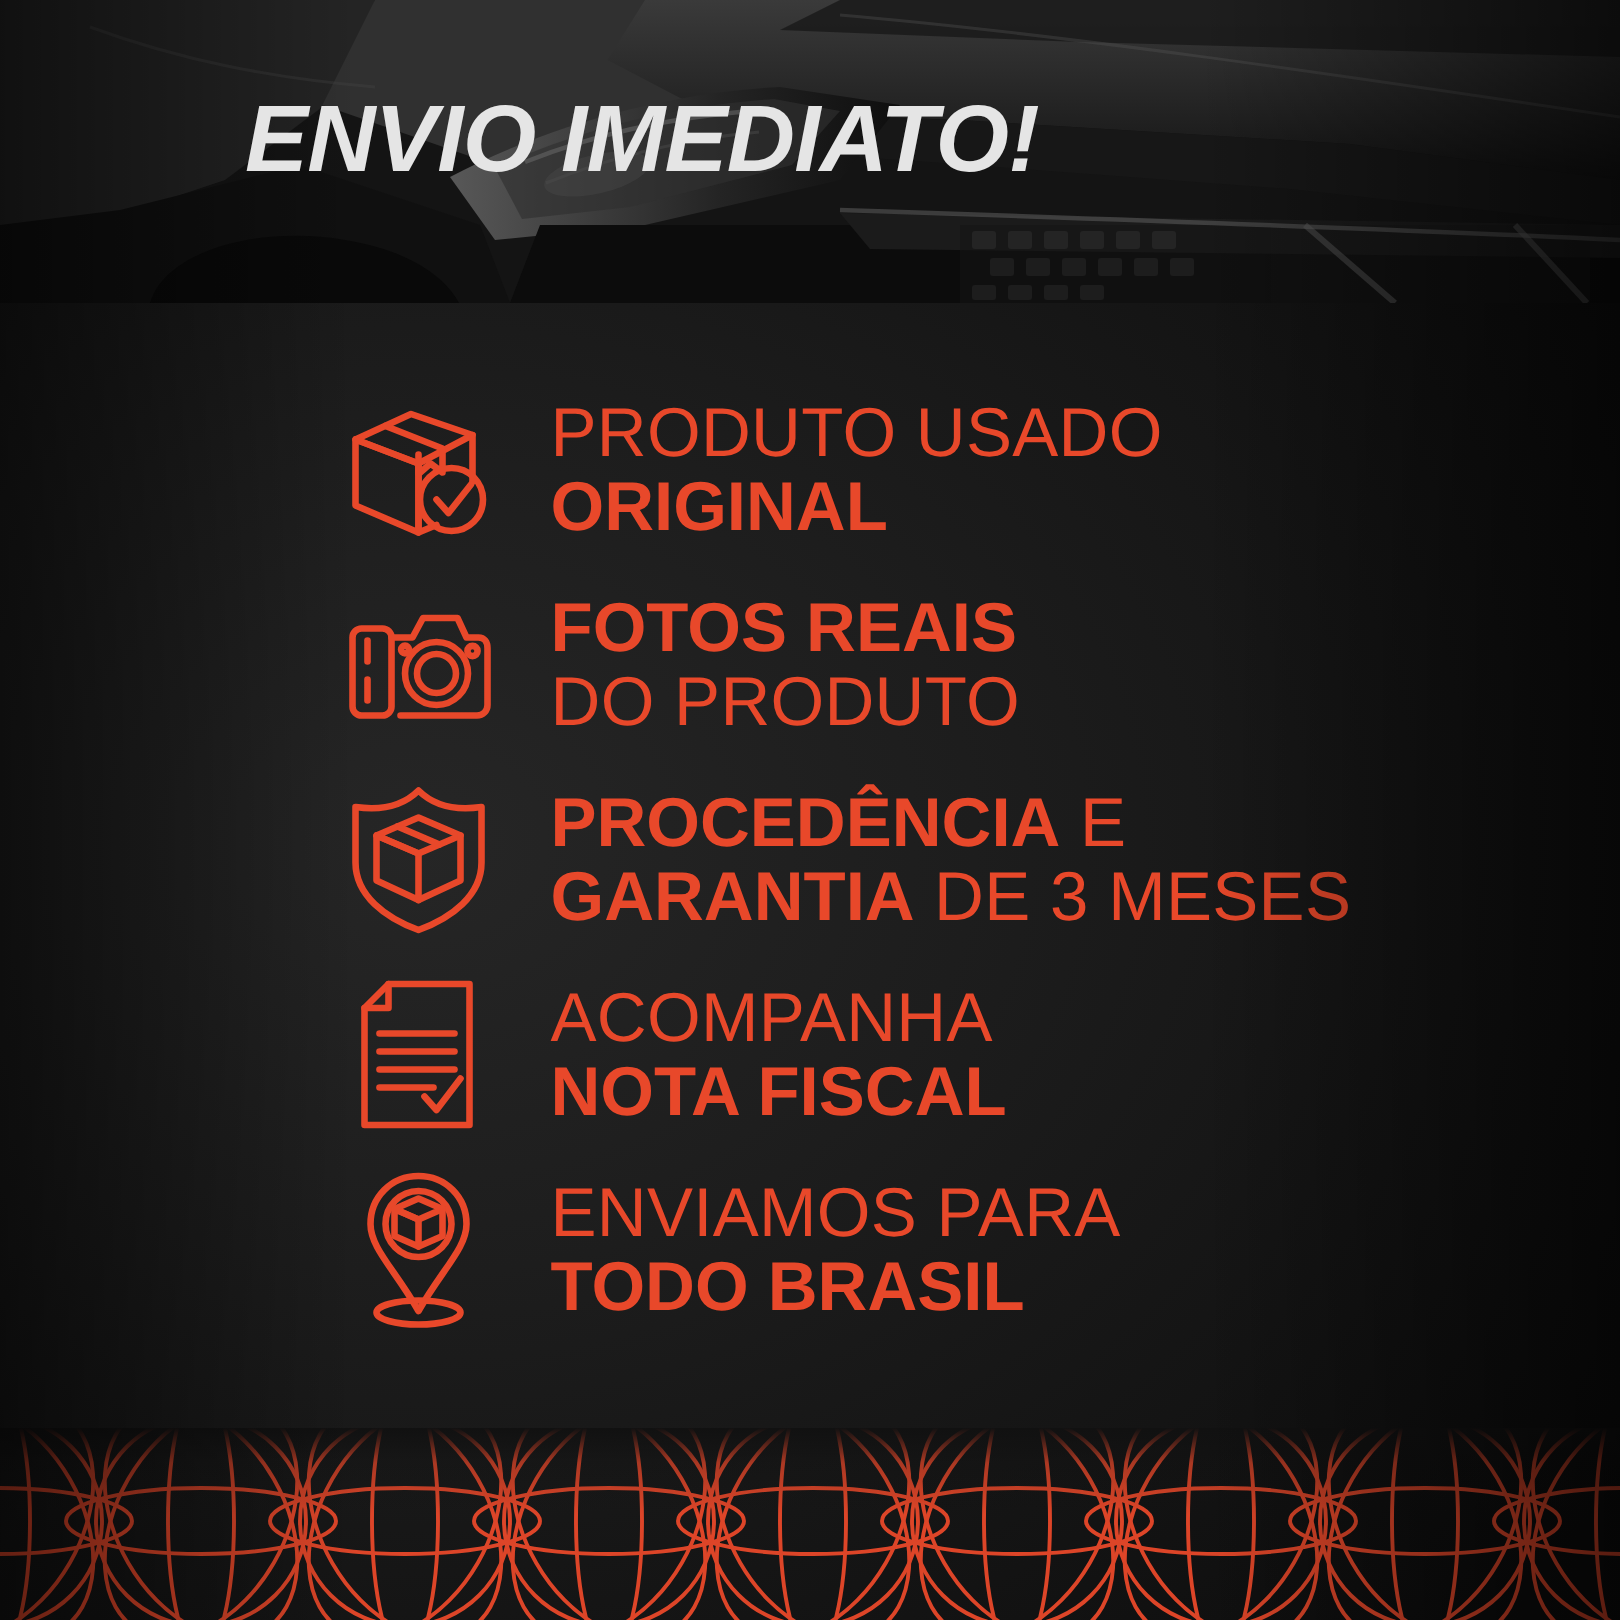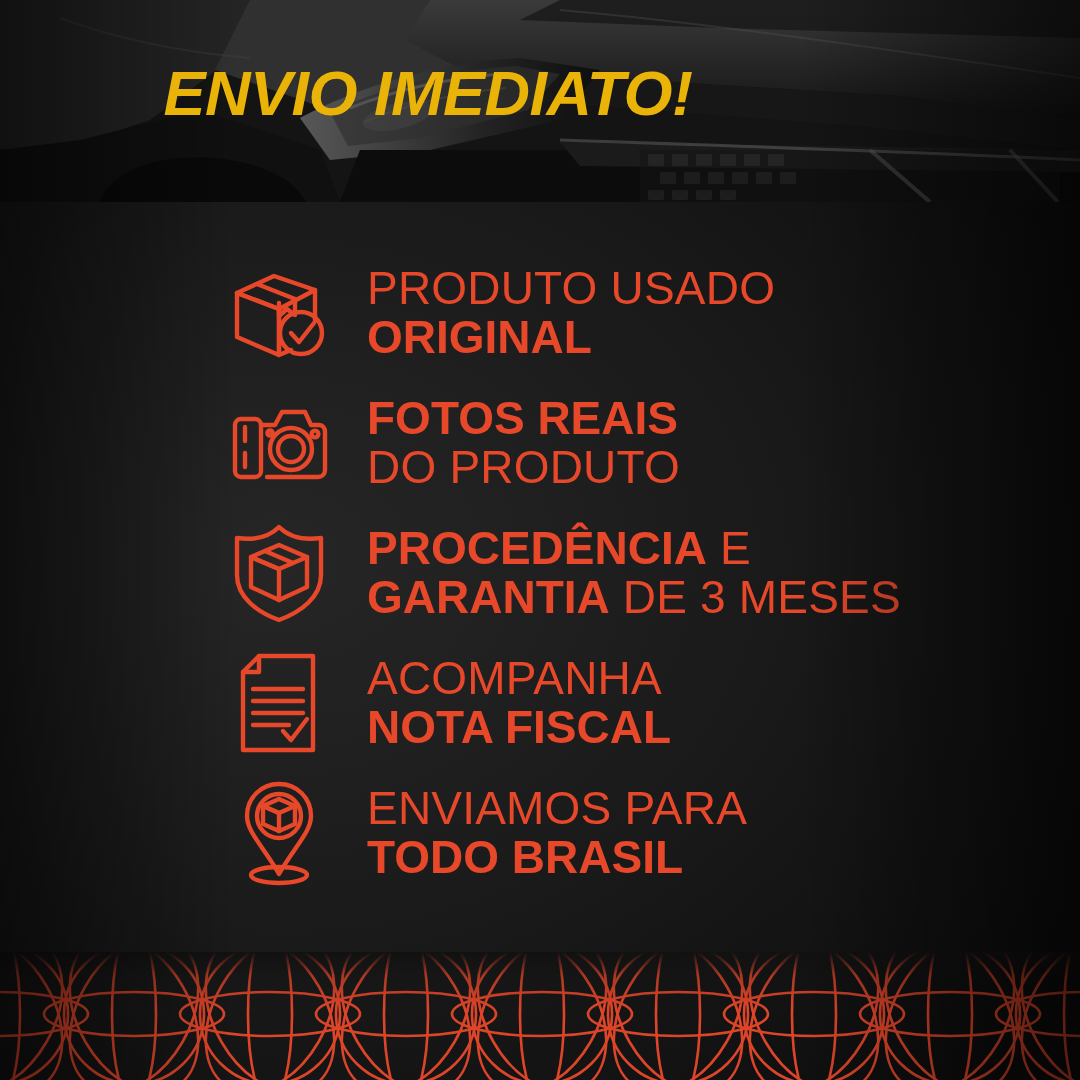--- a/index.html
+++ b/index.html
@@ -30,21 +30,21 @@
 
   .hero-title{
     position:absolute;
     top:62px; left:0; width:856px;
     text-align:center;
     font-size:63px;
     line-height:1;
     font-weight:bold;
     font-style:italic;
     letter-spacing:-0.5px;
-    color:#eab308;
+    color:#e5e5e5;
     white-space:nowrap;
     z-index:4;
   }
 
   
   .features{
     position:absolute;
     top:248px; left:224px;
     width:860px;
   }

